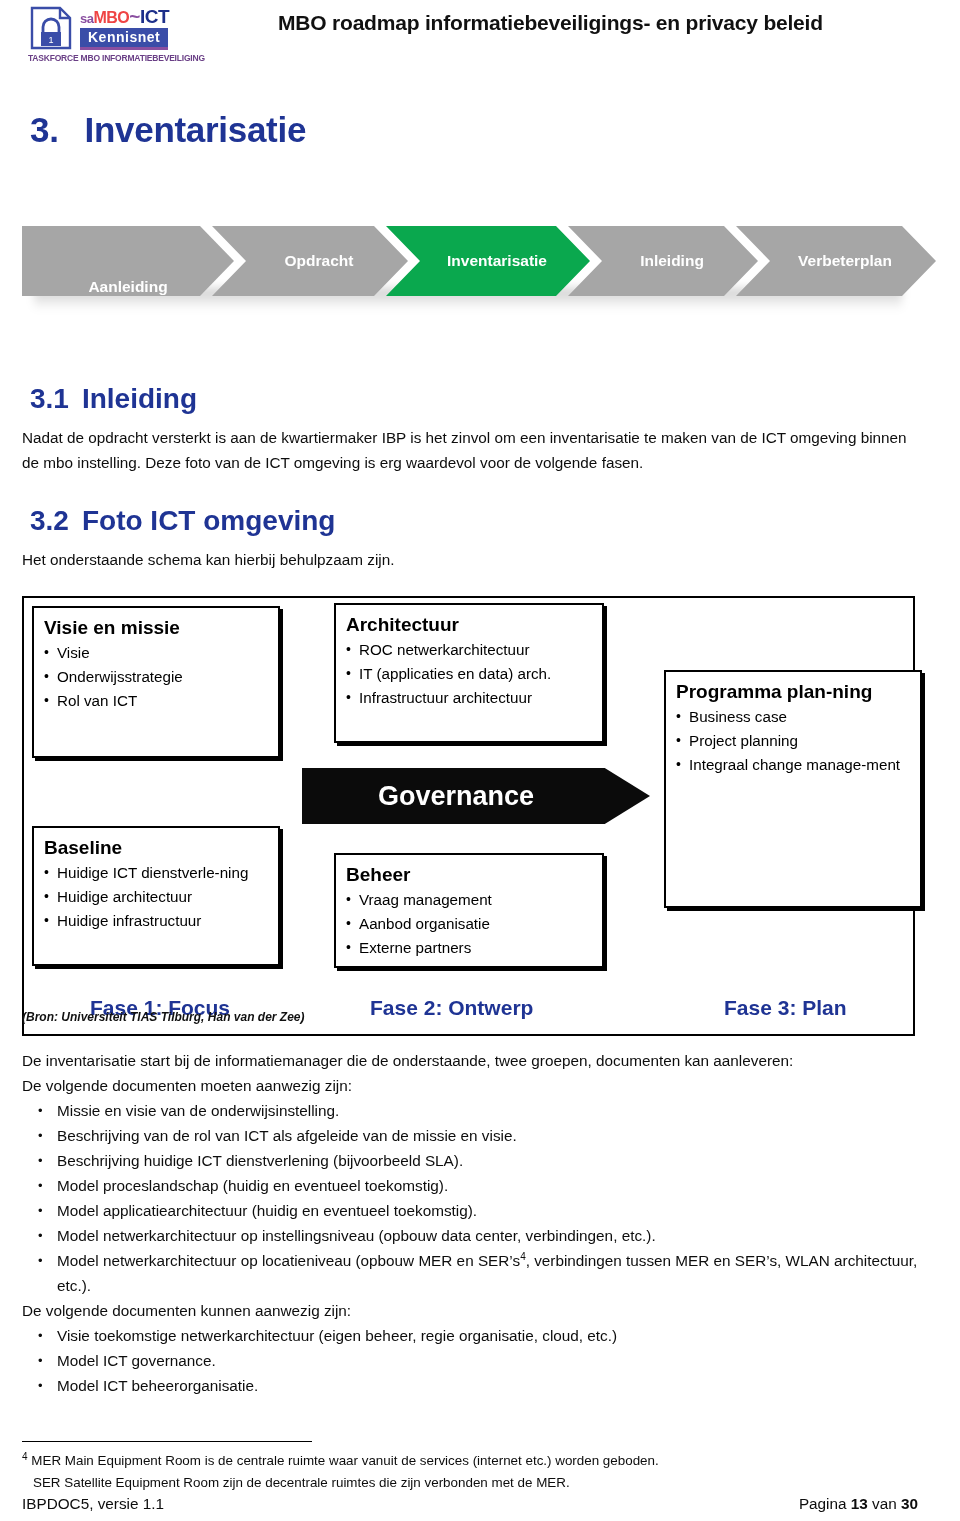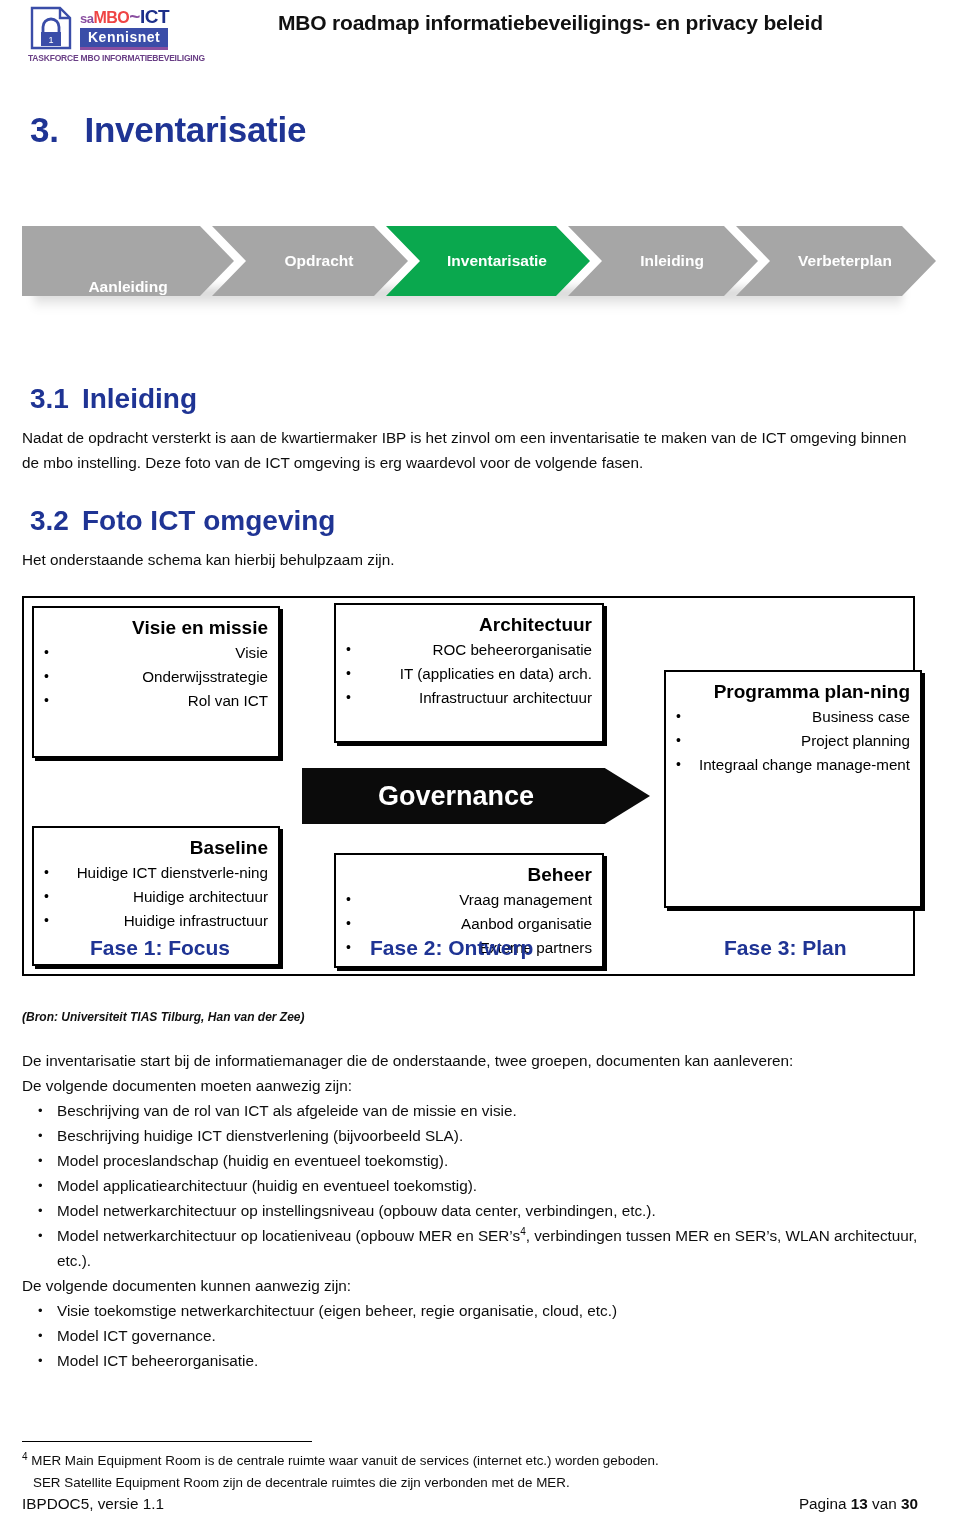--- a/index.html
+++ b/index.html
@@ -138,24 +138,23 @@
     font-size: 15.3px;
     line-height: 25px;
     color: #0d0d0d;
   }
 
   
   .schema {
     position: absolute;
     left: 22px; top: 596px;
     width: 893px;
-    height: 380px;
+    height: 440px;
     border: 2px solid #000000;
     box-sizing: border-box;
-    text-align: right;
   }
   .sbox {
     position: absolute;
     background: #ffffff;
     border: 2px solid #000000;
     box-shadow: 3px 3px 0 0 #000000;
     box-sizing: border-box;
     padding: 8px 10px 6px 10px;
   }
   .sbox h4 {
@@ -363,21 +362,21 @@
     <ul>
       <li>Huidige ICT dienstverle-ning</li>
       <li>Huidige architectuur</li>
       <li>Huidige infrastructuur</li>
     </ul>
   </div>
 
   <div class="sbox" id="box-arch">
     <h4>Architectuur</h4>
     <ul>
-      <li>ROC beheerorganisatie</li>
+      <li>ROC netwerkarchitectuur</li>
       <li>IT (applicaties en data) arch.</li>
       <li>Infrastructuur architectuur</li>
     </ul>
   </div>
 
   <div class="gov-arrow">
     <span>Governance</span>
   </div>
 
   <div class="sbox" id="box-beheer">
@@ -403,20 +402,21 @@
     <div class="fase" id="fase-2">Fase 2: Ontwerp</div>
     <div class="fase" id="fase-3">Fase 3: Plan</div>
   </div>
 </div>
 <div class="schema-source">(Bron: Universiteit TIAS Tilburg, Han van der Zee)</div>
 
 <div class="prose" style="top:1048px;">
   <p>De inventarisatie start bij de informatiemanager die de onderstaande, twee groepen, documenten kan aanleveren:</p>
   <p>De volgende documenten moeten aanwezig zijn:</p>
   <ul>
+    <li>Missie en visie van de onderwijsinstelling.</li>
     <li>Beschrijving van de rol van ICT als afgeleide van de missie en visie.</li>
     <li>Beschrijving huidige ICT dienstverlening (bijvoorbeeld SLA).</li>
     <li>Model proceslandschap (huidig en eventueel toekomstig).</li>
     <li>Model applicatiearchitectuur (huidig en eventueel toekomstig).</li>
     <li>Model netwerkarchitectuur op instellingsniveau (opbouw data center, verbindingen, etc.).</li>
     <li><span>Model netwerkarchitectuur op locatieniveau (opbouw MER en SER’s</span><sup>4</sup><span>, verbindingen tussen MER en SER’s, WLAN architectuur, etc.).</span></li>
   </ul>
   <p>De volgende documenten kunnen aanwezig zijn:</p>
   <ul>
     <li>Visie toekomstige netwerkarchitectuur (eigen beheer, regie organisatie, cloud, etc.)</li>

